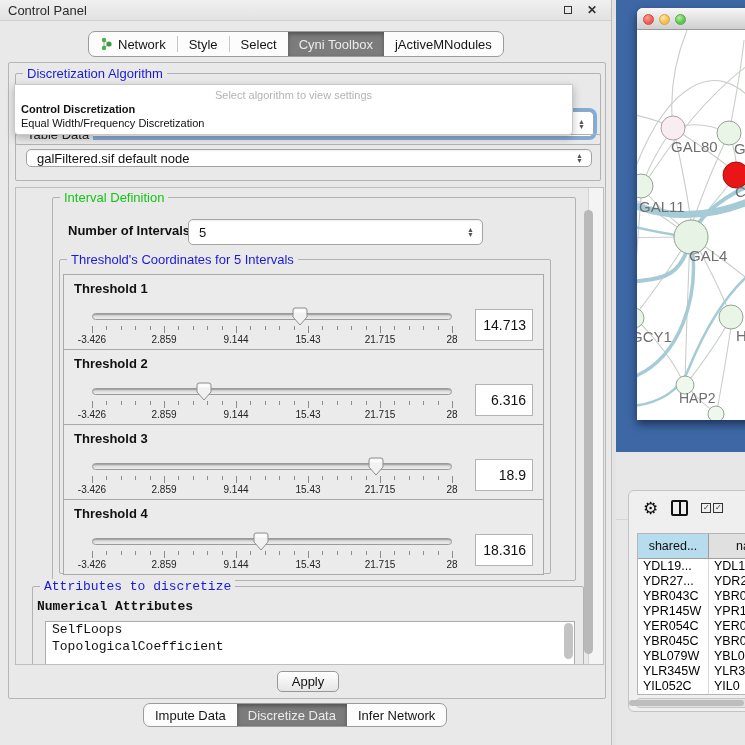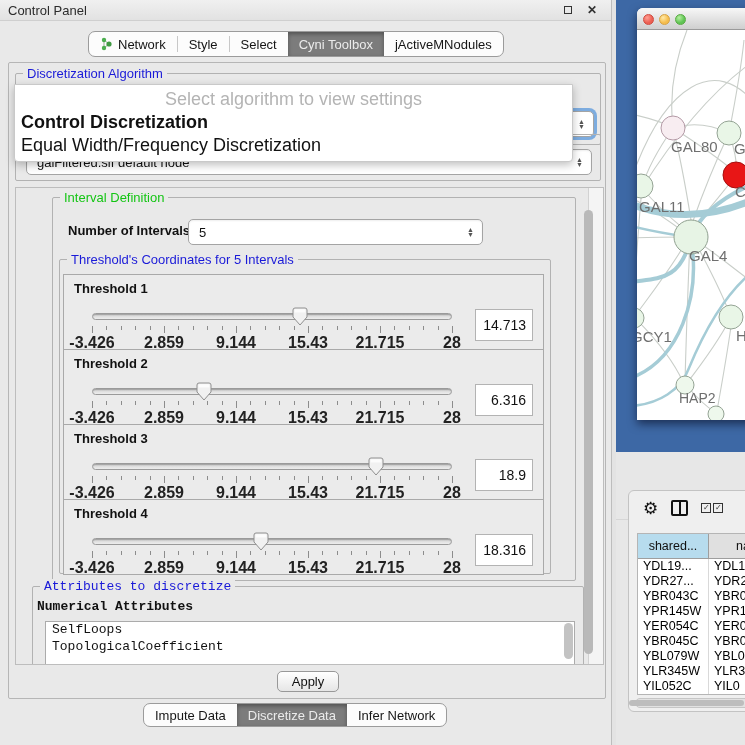--- a/index.html
+++ b/index.html
@@ -29,40 +29,40 @@
   .t-blue { color:#1a1ad8; } .t-green { color:#14c514; }
 
   .combo { position:absolute; background:#fff; border:1px solid #a4a4a4; border-radius:5px; font-size:13px; color:#111;
            display:flex; align-items:center; padding:0 24px 0 10px; box-shadow:inset 0 1px 2px rgba(0,0,0,.07); }
   .combo .arrows { position:absolute; right:8px; top:50%; transform:translateY(-50%); display:flex; flex-direction:column; color:#555; font-size:7px; line-height:5px; letter-spacing:0; }
   .focusring { box-shadow:0 0 0 3px rgba(98,156,220,.8); }
 
   
   #algo-popup { position:absolute; left:5px; top:21px; width:559px; background:#ffffff; border:1px solid #c9c9c9; border-radius:0 0 4px 4px;
                 box-shadow:0 3px 8px rgba(0,0,0,.25); z-index:50; padding:3px 0 4px 0; }
-  .popup-row { font-size:18px; padding:1px 6px; color:#111; }
+  .popup-row { font-size:11px; padding:1px 6px; color:#111; }
   .popup-row.placeholder { color:#b4b4b4; text-align:center; }
   .popup-row.bold { font-weight:bold; }
 
   
   #inner-panel { position:absolute; left:6px; top:124px; width:589px; height:478px; border:1px solid #bdbdbd; background:#e9e9e9; overflow:hidden; }
   #inner-vscroll { position:absolute; right:0; top:0; bottom:0; width:15px; background:#f4f4f4; border-left:1px solid #d2d2d2; }
   #inner-vscroll .thumb { position:absolute; left:3px; width:9px; top:22px; height:444px; background:#b9b9b9; border-radius:5px; }
 
   
   .thr { position:absolute; left:3px; width:481px; height:76px; border:1px solid #a9a9a9; background:#ebebeb; }
   .thr-label { position:absolute; left:10px; top:6px; font-size:13px; font-weight:bold; color:#111; }
   .track { position:absolute; left:28px; top:38px; width:360px; height:7px; border:1px solid #9a9a9a; border-radius:4px;
            background:linear-gradient(#c0c0c0,#e2e2e2 55%,#ececec); box-shadow:inset 0 1px 1px rgba(0,0,0,.18); }
   .thumb { position:absolute; top:-7px; margin-left:-8px; width:16px; height:19px; }
   .ticks { position:absolute; left:28px; top:51px; width:360px; height:8px; }
   .tick { position:absolute; width:1px; background:#8c8c8c; }
   .tick.minor { height:4px; } .tick.major { height:7px; }
   .ticklabels { position:absolute; left:28px; top:59px; width:360px; height:12px; }
-  .ticklabel { position:absolute; transform:translateX(-50%); font-size:16px; font-weight:bold; color:#222; white-space:nowrap; }
+  .ticklabel { position:absolute; transform:translateX(-50%); font-size:10px; font-weight:normal; color:#222; white-space:nowrap; }
   .thr-val { position:absolute; right:10px; top:34px; width:58px; height:32px; background:#fff; border:1px solid #b3b3b3;
              font-size:14px; color:#111; display:flex; align-items:center; justify-content:flex-end; padding-right:6px; }
 
   
   #attr-list { position:absolute; left:12px; top:34px; width:530px; height:46px; background:#fff; border:1px solid #ababab; overflow:hidden; }
   .attr-item { font-size:13px; color:#111; padding-left:6px; line-height:16.5px; white-space:nowrap; }
   #attr-vscroll { position:absolute; right:1px; top:1px; width:9px; height:36px; background:#c3c3c3; border-radius:5px; }
 
   #apply-btn { position:absolute; left:268px; top:608px; width:62px; height:21px; background:linear-gradient(#ffffff,#e6e6e6);
                border:1px solid #989898; border-radius:5px; font-size:13px; color:#111; text-align:center; line-height:19px; }
@@ -147,21 +147,21 @@
       </div>
 
       <div id="algo-popup">
           <div class="popup-row placeholder">Select algorithm to view settings</div>
           <div class="popup-row bold">Control Discretization</div>
           <div class="popup-row ">Equal Width/Frequency Discretization</div>
         </div>
 
       <div class="group" style="left:6px; top:71px; width:586px; height:47px;">
         <span class="gtitle" style="color:#222;">Table Data</span>
-        <div class="combo" style="left:10px; top:14px; width:566px; height:26px;">
+        <div class="combo" style="left:10px; top:14px; width:566px; height:18px;">
           <span>galFiltered.sif default node</span>
           <span class="arrows">▲<br>▼</span>
         </div>
       </div>
 
       <div id="inner-panel">
 
         <div class="group" style="left:36px; top:9px; width:524px; height:384px;">
           <span class="gtitle t-green">Interval Definition</span>
 

